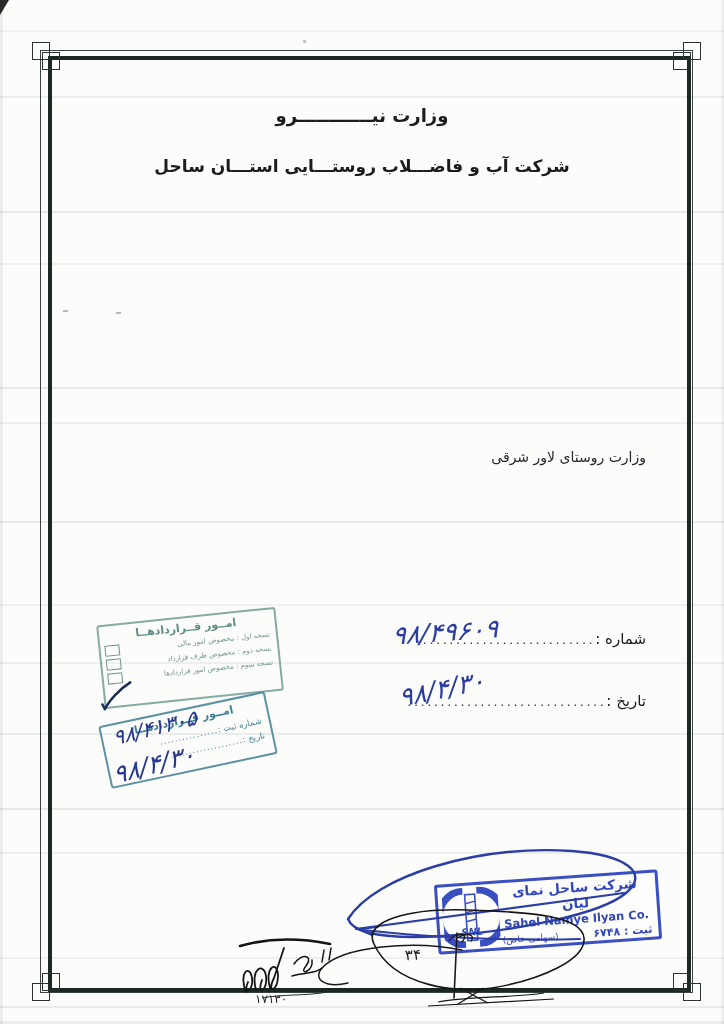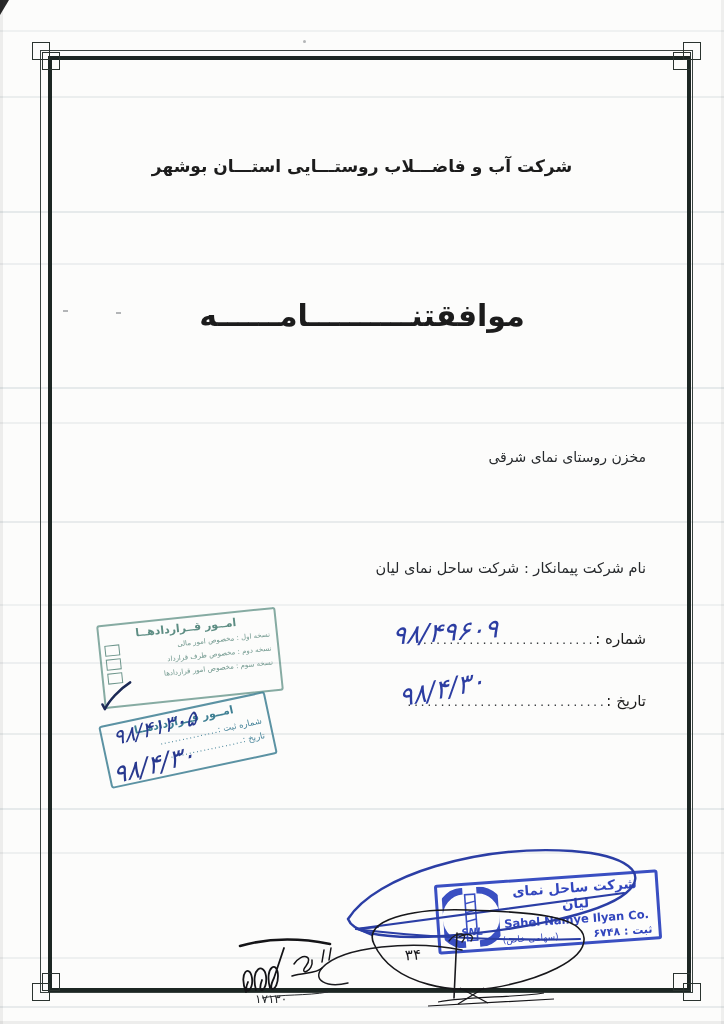--- a/index.html
+++ b/index.html
@@ -126,28 +126,27 @@
   <div class="frame-inner"></div>
   <div class="knot" style="left:32px;top:42px;"></div>
   <div class="knot" style="left:42px;top:52px;"></div>
   <div class="knot" style="left:683px;top:42px;"></div>
   <div class="knot" style="left:673px;top:52px;"></div>
   <div class="knot" style="left:32px;top:983px;"></div>
   <div class="knot" style="left:42px;top:973px;"></div>
   <div class="knot" style="left:683px;top:983px;"></div>
   <div class="knot" style="left:673px;top:973px;"></div>
 
-  <div class="fa company">شرکت آب و فاضـــلاب روستـــایی استـــان بوشهر</div>
-  <div class="fa doc-title">موافقتنــــــــــامــــــه</div>
+  <div class="fa ministry">وزارت نیــــــــــــرو</div>
+  <div class="fa company">شرکت آب و فاضـــلاب روستـــایی استـــان ساحل</div>
 
   <div class="fa subject">
-    <div>مخزن روستای نمای شرقی</div>
-  </div>
-
-  <div class="fa contractor">نام شرکت پیمانکار : شرکت ساحل نمای لیان</div>
+    <div>وزارت روستای لاور شرقی</div>
+  </div>
+
 
   <div class="field-line num-line">
     <span class="fa">شماره :</span>
     <span class="dots">..........................</span>
   </div>
   <div class="field-line date-line">
     <span class="fa">تاریخ :</span>
     <span class="dots">..............................</span>
   </div>
 

